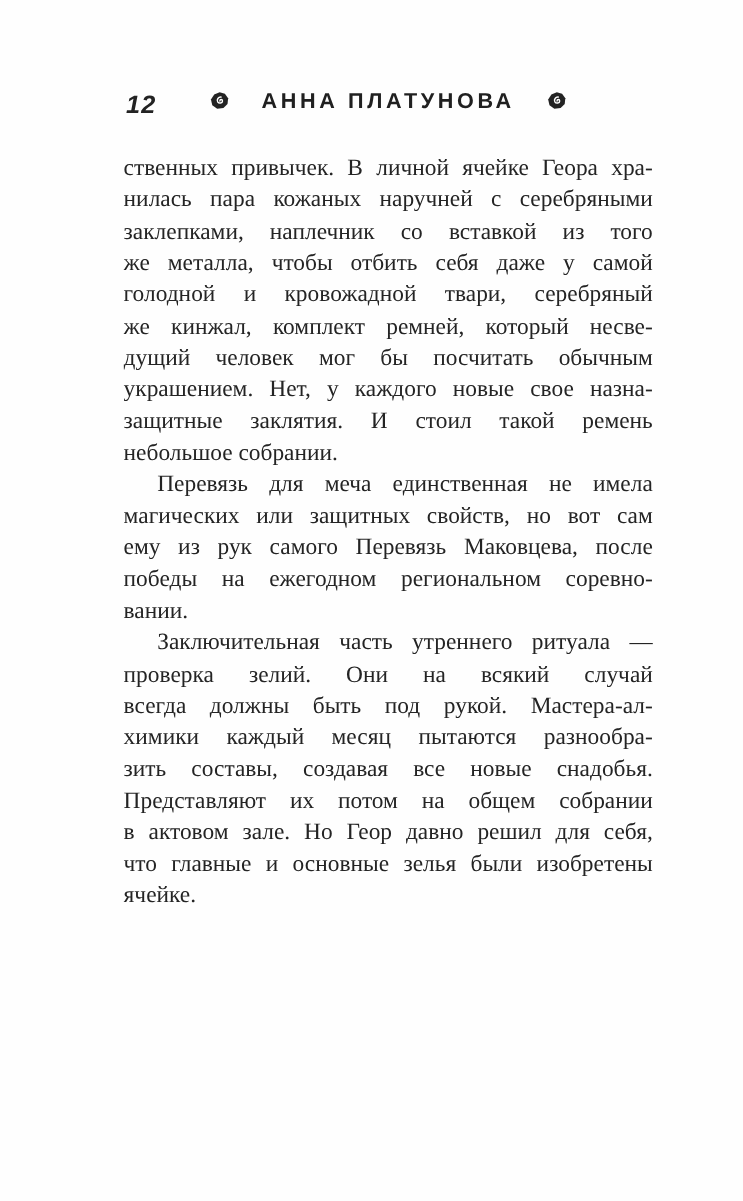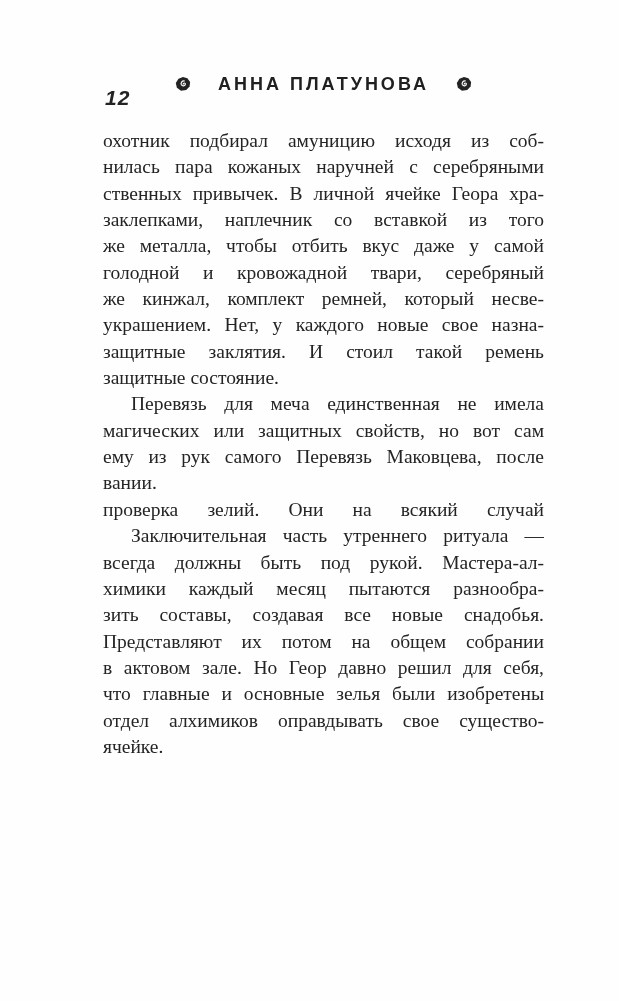--- a/index.html
+++ b/index.html
@@ -23,21 +23,21 @@
   .header {
     position: absolute;
     left: 103px;
     top: 68px;
     width: 441px;
     height: 32px;
   }
   .page-number {
     position: absolute;
     left: 2px;
-    top: 18px;
+    top: 8px;
     font-family: "Liberation Sans", sans-serif;
     font-weight: bold;
     font-style: italic;
     font-size: 21px;
     color: #232323;
     letter-spacing: 1px;
   }
   .running-title {
     position: absolute;
     left: 0;
@@ -108,39 +108,39 @@
       <span class="orn">
         <svg width="16" height="16" viewBox="0 0 16 16">
           <path d="M8 0.9 L12.4 2.2 L15.1 5.9 L14.6 10.6 L11.2 14.1 L6 14.7 L1.9 11.8 L0.8 6.9 L3.5 2.7 Z" fill="#232323"></path>
           <path d="M8.2 8.1 c0-1.5 2.2-1.5 2.2 0 c0 2.1-3 2.4-4 0.7 c-1-1.9 0.6-4.1 2.8-3.9" fill="none" stroke="#ffffff" stroke-width="1.2" stroke-linecap="round"></path>
         </svg>
       </span>
     </div>
   </div>
 
   <div class="text-block" id="text-block">
-      <div class="line">охотник подбирал амуницию исходя из соб-</div>
+      <div class="line">ственных привычек. В личной ячейке Геора хра-</div>
       <div class="line">нилась пара кожаных наручней с серебряными</div>
-      <div class="line">ственных привычек. В личной ячейке Геора хра-</div>
       <div class="line">заклепками, наплечник со вставкой из того</div>
-      <div class="line">же металла, чтобы отбить вкус даже у самой</div>
+      <div class="line">же металла, чтобы отбить себя даже у самой</div>
       <div class="line">голодной и кровожадной твари, серебряный</div>
       <div class="line">же кинжал, комплект ремней, который несве-</div>
+      <div class="line">дущий человек мог бы посчитать обычным</div>
       <div class="line">украшением. Нет, у каждого новые свое назна-</div>
       <div class="line">защитные заклятия. И стоил такой ремень</div>
-      <div class="line last">защитные состояние.</div>
+      <div class="line last">небольшое собрании.</div>
       <div class="line indent">Перевязь для меча единственная не имела</div>
       <div class="line">магических или защитных свойств, но вот сам</div>
       <div class="line">ему из рук самого Перевязь Маковцева, после</div>
+      <div class="line">победы на ежегодном региональном соревно-</div>
       <div class="line last">вании.</div>
+      <div class="line indent">Заключительная часть утреннего ритуала —</div>
       <div class="line">проверка зелий. Они на всякий случай</div>
-      <div class="line indent">Заключительная часть утреннего ритуала —</div>
       <div class="line">всегда должны быть под рукой. Мастера-ал-</div>
       <div class="line">химики каждый месяц пытаются разнообра-</div>
       <div class="line">зить составы, создавая все новые снадобья.</div>
       <div class="line">Представляют их потом на общем собрании</div>
       <div class="line">в актовом зале. Но Геор давно решил для себя,</div>
       <div class="line">что главные и основные зелья были изобретены</div>
-      <div class="line">отдел алхимиков оправдывать свое существо-</div>
       <div class="line last">ячейке.</div>
     </div>
 
 </div>
 
 </body></html>

